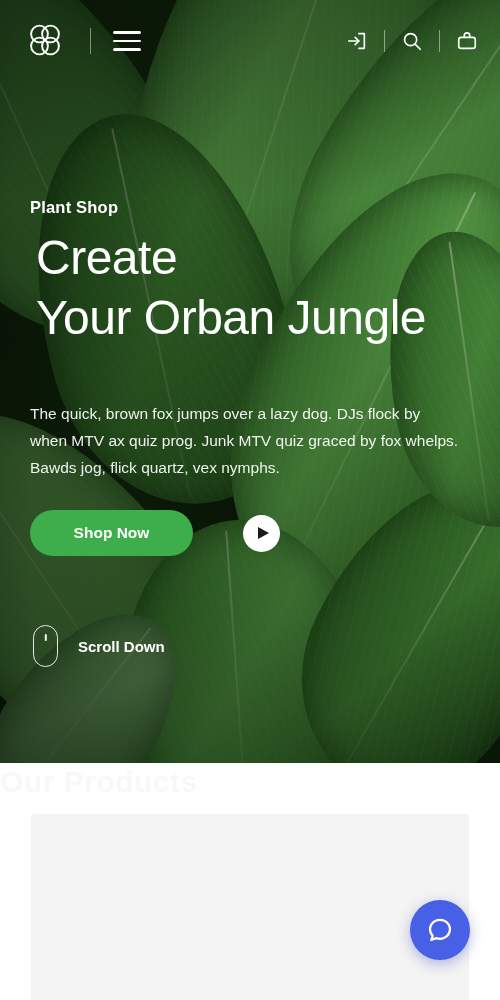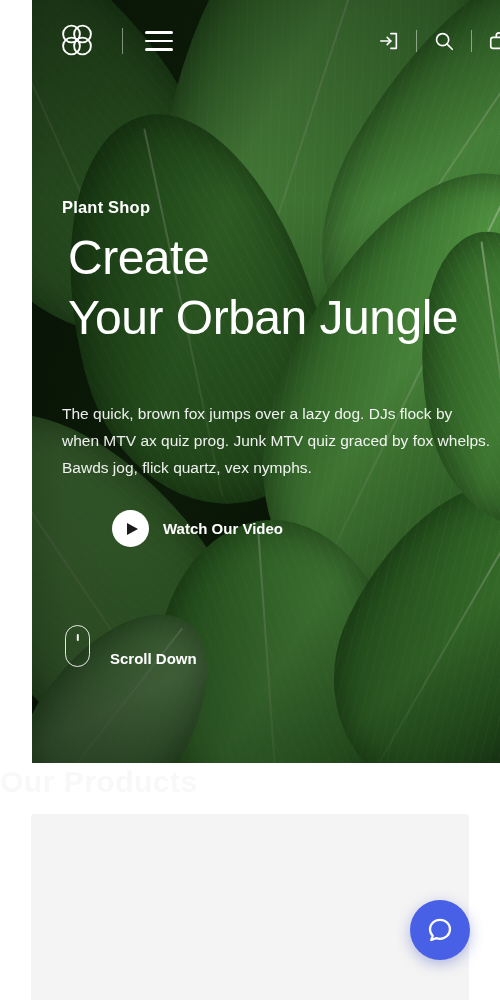--- a/index.html
+++ b/index.html
@@ -3,21 +3,21 @@
 <meta charset="utf-8">
 <style>
   * { box-sizing: border-box; margin: 0; padding: 0; }
   html, body {
     width: 500px; height: 1000px;
     font-family: "Liberation Sans", sans-serif;
     background: #ffffff;
     overflow: hidden;
   }
 
-  .page { position: relative; width: 500px; height: 1000px; overflow: hidden; padding-left: 32px; }
+  .page { position: relative; width: 500px; height: 1000px; overflow: hidden; }
 
   
   .hero {
     position: relative;
     width: 500px; height: 763px;
     overflow: hidden;
     background: #10200f;
   }
   .hero-bg { position: absolute; inset: 0; overflow: hidden; }
 
@@ -144,21 +144,21 @@
   }
   .play-tri {
     width: 0; height: 0;
     border-left: 11px solid #1b1b1b;
     border-top: 6.5px solid transparent;
     border-bottom: 6.5px solid transparent;
     margin-left: 3px;
   }
   .video-label { color: #ffffff; font-size: 15px; font-weight: bold; margin-left: 14px; }
 
-  .scroll-row { position: absolute; left: 33px; top: 625px; display: flex; align-items: flex-end; cursor: pointer; }
+  .scroll-row { position: absolute; left: 33px; top: 625px; display: flex; align-items: center; cursor: pointer; }
   .mouse {
     width: 25px; height: 42px;
     border: 1.6px solid rgba(255,255,255,.88);
     border-radius: 14px;
     position: relative;
   }
   .mouse i {
     position: absolute; left: 50%; top: 8px;
     transform: translateX(-50%);
     width: 2.4px; height: 7px;
@@ -270,25 +270,25 @@
       </div>
     </div>
 
     <div class="hero-content">
       <div class="eyebrow">Plant Shop</div>
       <div class="headline">Create
 Your Orban Jungle</div>
       <div class="subtext">The quick, brown fox jumps over a lazy dog. DJs flock by when MTV ax quiz prog. Junk MTV quiz graced by fox whelps. Bawds jog, flick quartz, vex nymphs.</div>
 
       <div class="cta-row">
+        <button class="btn-shop">Shop Now</button>
         <div class="video-wrap">
           <span class="play-circle">
             <span class="play-tri"></span>
           </span>
-          <span class="video-label">Watch Our Video</span>
         </div>
       </div>
 
       <div class="scroll-row">
         <span class="mouse">
           <i></i>
         </span>
         <span class="scroll-label">Scroll Down</span>
       </div>
     </div>

